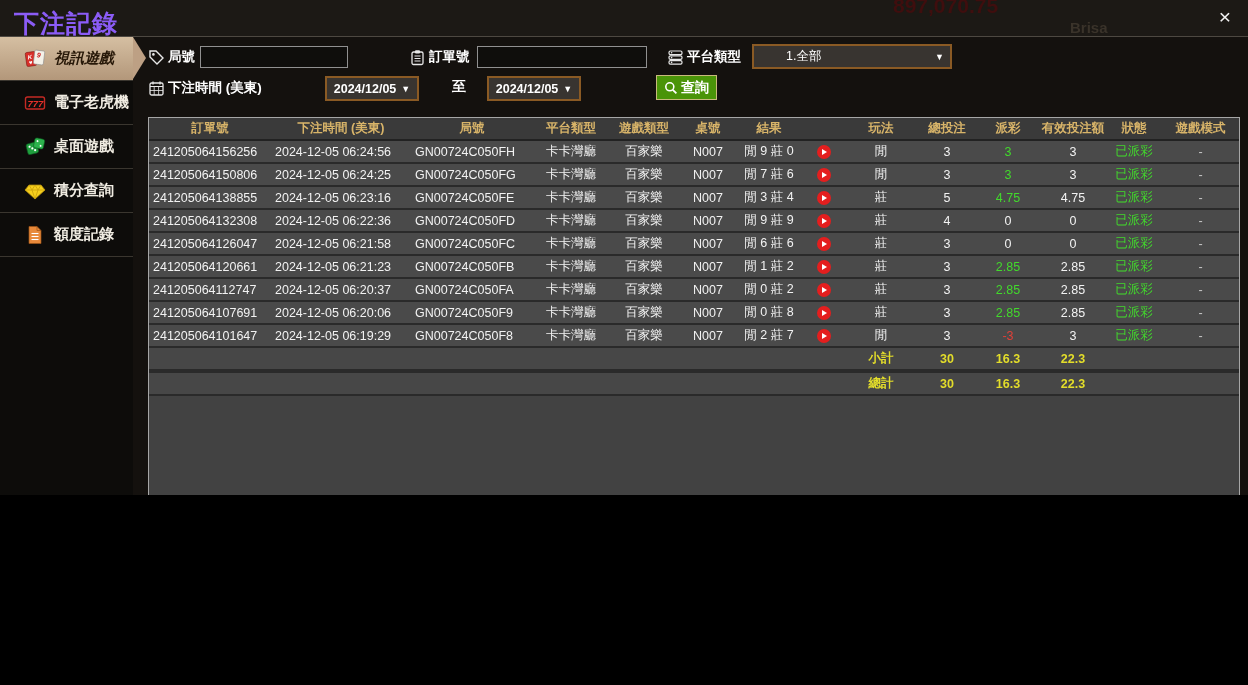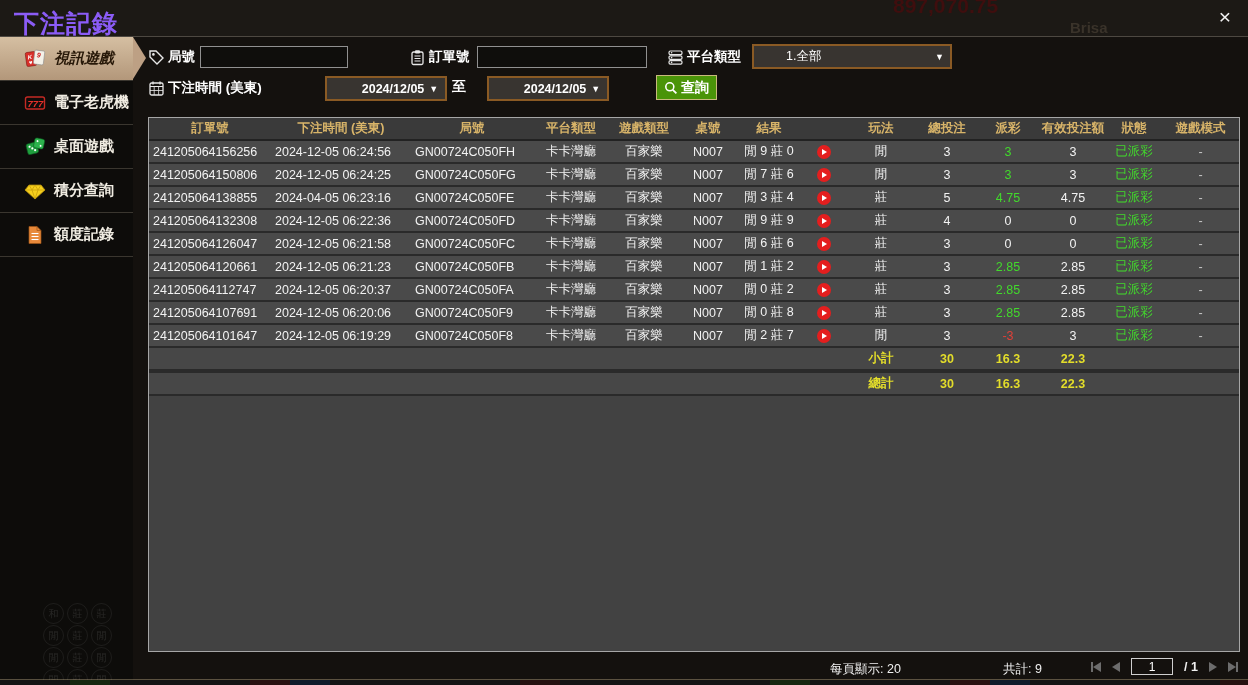--- a/index.html
+++ b/index.html
@@ -1,16 +1,16 @@
 <!DOCTYPE html>
 <html><head>
 <meta charset="utf-8">
 <style>
   html,body{margin:0;padding:0;background:#000;}
-  .app{position:relative;width:1248px;height:685px;overflow:hidden;
+  .app{position:relative;width:1248px;height:495px;overflow:hidden;
        font-family:"Liberation Sans",sans-serif;background:#131110;}
 
   
   .titlebar{position:absolute;left:0;top:0;width:100%;height:36px;background:#1c1915;
             border-bottom:1px solid rgba(125,120,110,0.5);overflow:hidden;z-index:5;}
   .title{position:absolute;left:14px;top:7px;color:#8b5cf6;font-size:25px;font-weight:bold;letter-spacing:1px;}
   .close-btn{position:absolute;right:10px;top:4px;width:26px;height:26px;color:#f2f2f2;
              font-size:21px;line-height:26px;text-align:center;cursor:pointer;}
   .bg-num{position:absolute;left:893px;top:-6px;color:#3f0e0e;font-size:21px;font-weight:bold;}
   .bg-brand{position:absolute;left:1070px;top:19px;color:#3a332a;font-size:15px;font-weight:bold;}
@@ -31,21 +31,21 @@
         color:rgba(255,255,255,0.11);font-size:10px;display:flex;align-items:center;justify-content:center;}
 
   
   .content{position:absolute;left:133px;top:37px;right:0;bottom:0;background:#14110e;z-index:2;}
 
   .f-label{position:absolute;color:#ffffff;font-size:13.5px;font-weight:bold;white-space:nowrap;}
   .f-icon{position:absolute;width:17px;height:17px;}
   .txt-input{position:absolute;height:20px;background:#0f0e0c;border:1px solid #909090;
              color:#fff;font-size:12px;padding:0 4px;outline:none;}
   .sel{position:absolute;height:21px;background:#383430;border:2px solid #8a5a24;color:#fff;
-       font-size:12.5px;display:flex;align-items:center;cursor:pointer;padding-left:28px;}
+       font-size:12.5px;display:flex;align-items:center;cursor:pointer;}
   .sel .arrow{font-size:9px;color:#fff;}
   .sel-date{justify-content:center;gap:5px;font-weight:bold;}
   .sel-plat{padding:0 6px;}
   .sel-plat .sel-text{flex:1;}
   .to-label{position:absolute;color:#fff;font-size:14px;font-weight:bold;}
   .search-btn{position:absolute;height:25px;background:#4a9408;border:1px solid #c9ba7c;
               color:#fff;font-size:14px;font-weight:bold;display:flex;align-items:center;
               gap:3px;padding:0 7px;cursor:pointer;font-family:inherit;}
 
   
@@ -319,21 +319,21 @@
                 </span></td>
               <td>閒</td>
               <td>3</td>
               <td class="pos">3</td>
               <td>3</td>
               <td class="pos">已派彩</td>
               <td class="dim">-</td>
             </tr>
             <tr>
               <td class="al">241205064138855</td>
-              <td class="al">2024-04-05 06:23:16</td>
+              <td class="al">2024-12-05 06:23:16</td>
               <td class="al">GN00724C050FE</td>
               <td>卡卡灣廳</td>
               <td>百家樂</td>
               <td>N007</td>
               <td>閒 3 莊 4</td>
               <td><span class="play-btn">
                   <span class="play-tri"></span>
                 </span></td>
               <td>莊</td>
               <td>5</td>

